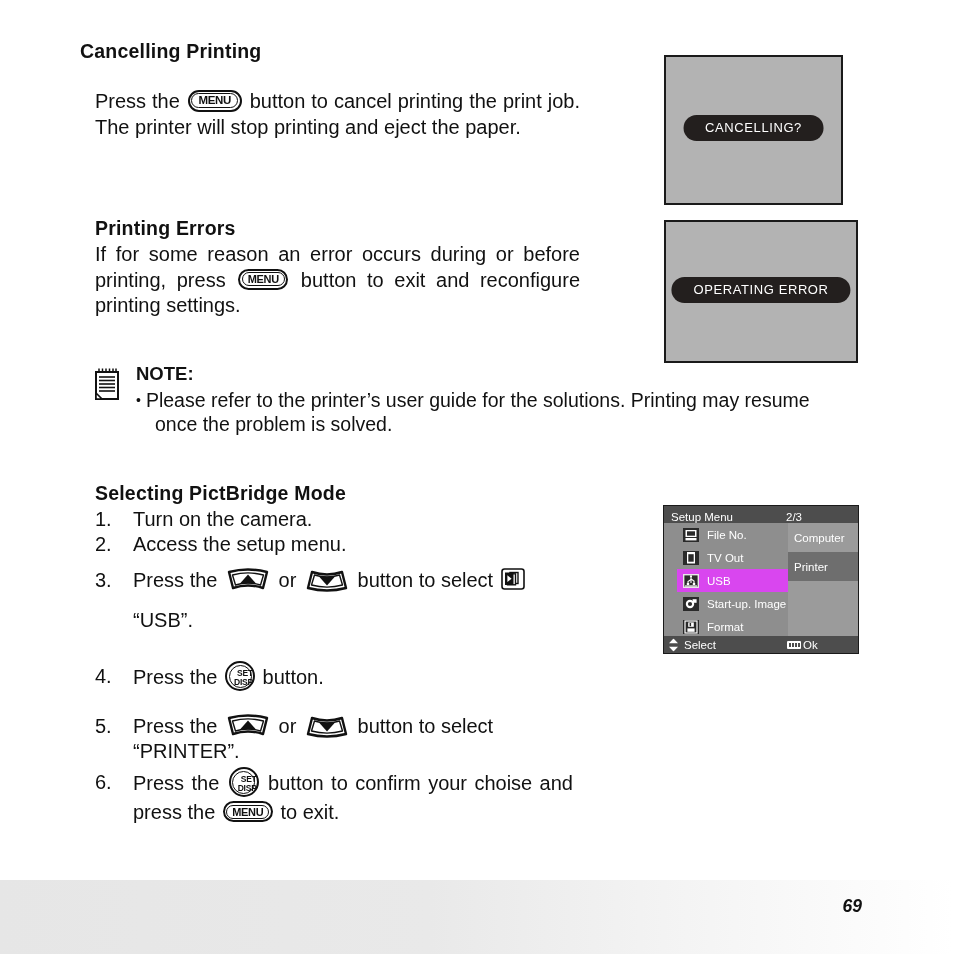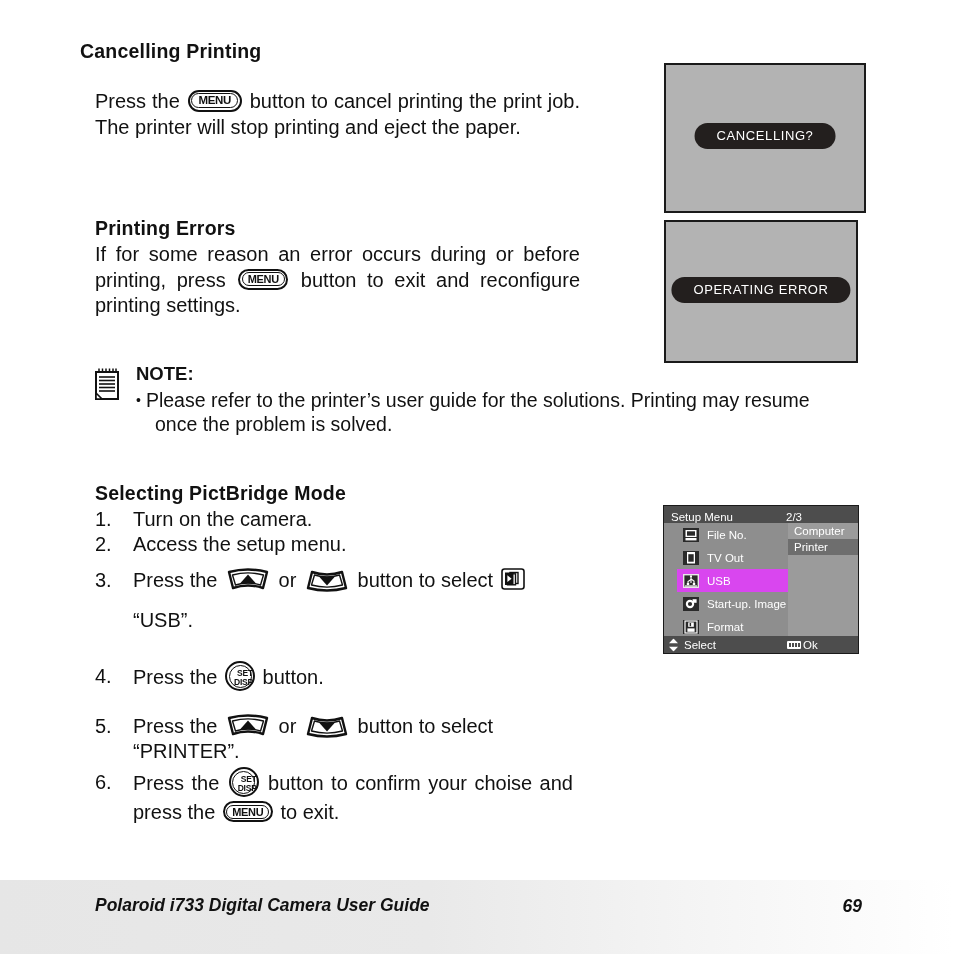--- a/index.html
+++ b/index.html
@@ -238,21 +238,21 @@
   .m-row .ico svg { display: block; }
   .m-row .lbl {
     position: absolute;
     left: 30px; top: 50%;
     transform: translateY(-50%);
     font-size: 11.5px;
     white-space: nowrap;
     color: #ffffff;
   }
   .o-row {
-    height: 16px;
+    height: 29px;
     position: relative;
     box-sizing: border-box;
     padding-left: 6px;
   }
   .o-row.sel { background: #6e6e6e; }
   .o-row span {
     position: absolute;
     left: 6px; top: 50%;
     transform: translateY(-50%);
     font-size: 11.5px;
@@ -489,21 +489,21 @@
       <b class="d">DISP</b>
     </span>
     <span>button to confirm your choise and press the</span>
     <span class="gl menu-btn sm">
       <span>MENU</span>
     </span>
     <span>to exit.</span>
   </span>
 </div>
 
-<div class="lcd" style="left:664px; top:63px; width:202px; height:150px;">
+<div class="lcd" style="left:664px; top:55px; width:179px; height:150px;">
   <div class="lcd-msg" style="top:58px;">
     <span>CANCELLING?</span>
   </div>
 </div>
 
 <div class="lcd" style="left:664px; top:220px; width:194px; height:143px;">
   <div class="lcd-msg" style="top:55px;">
     <span>OPERATING ERROR</span>
   </div>
 </div>
@@ -611,15 +611,14 @@
         <i style="left:5.2px"></i>
         <i style="left:8.4px"></i>
         <i style="left:11px"></i>
     </span>
     <span class="ok-lbl">Ok</span>
   </div>
 
 </div>
 
 <div id="page-footer">
-  <div id="footer-brand">Polaroid i733 Digital Camera User Guide</div>
   <div id="footer-pageno">69</div>
 </div>
 
 </body></html>

